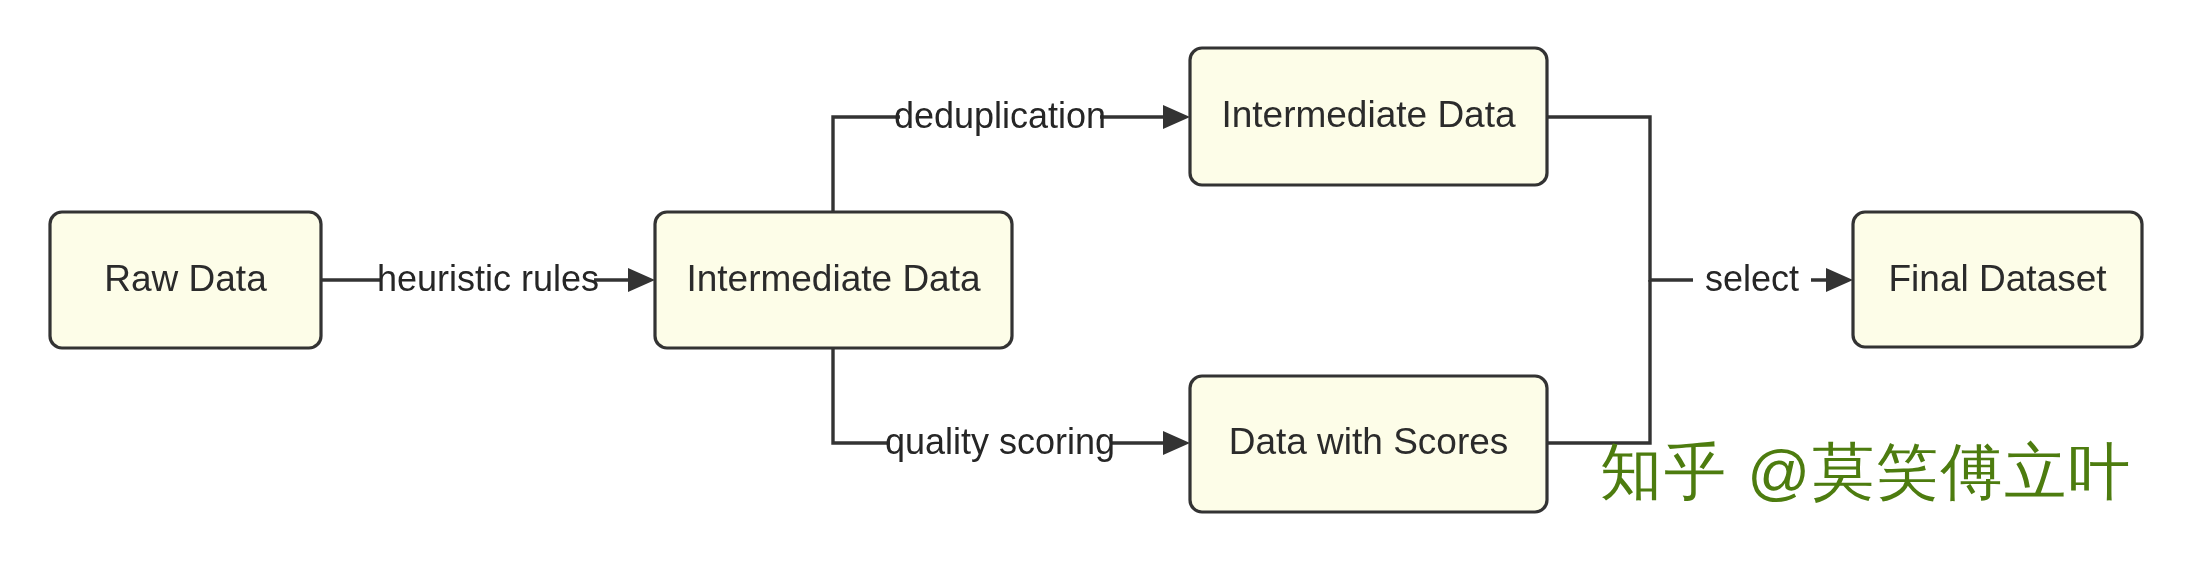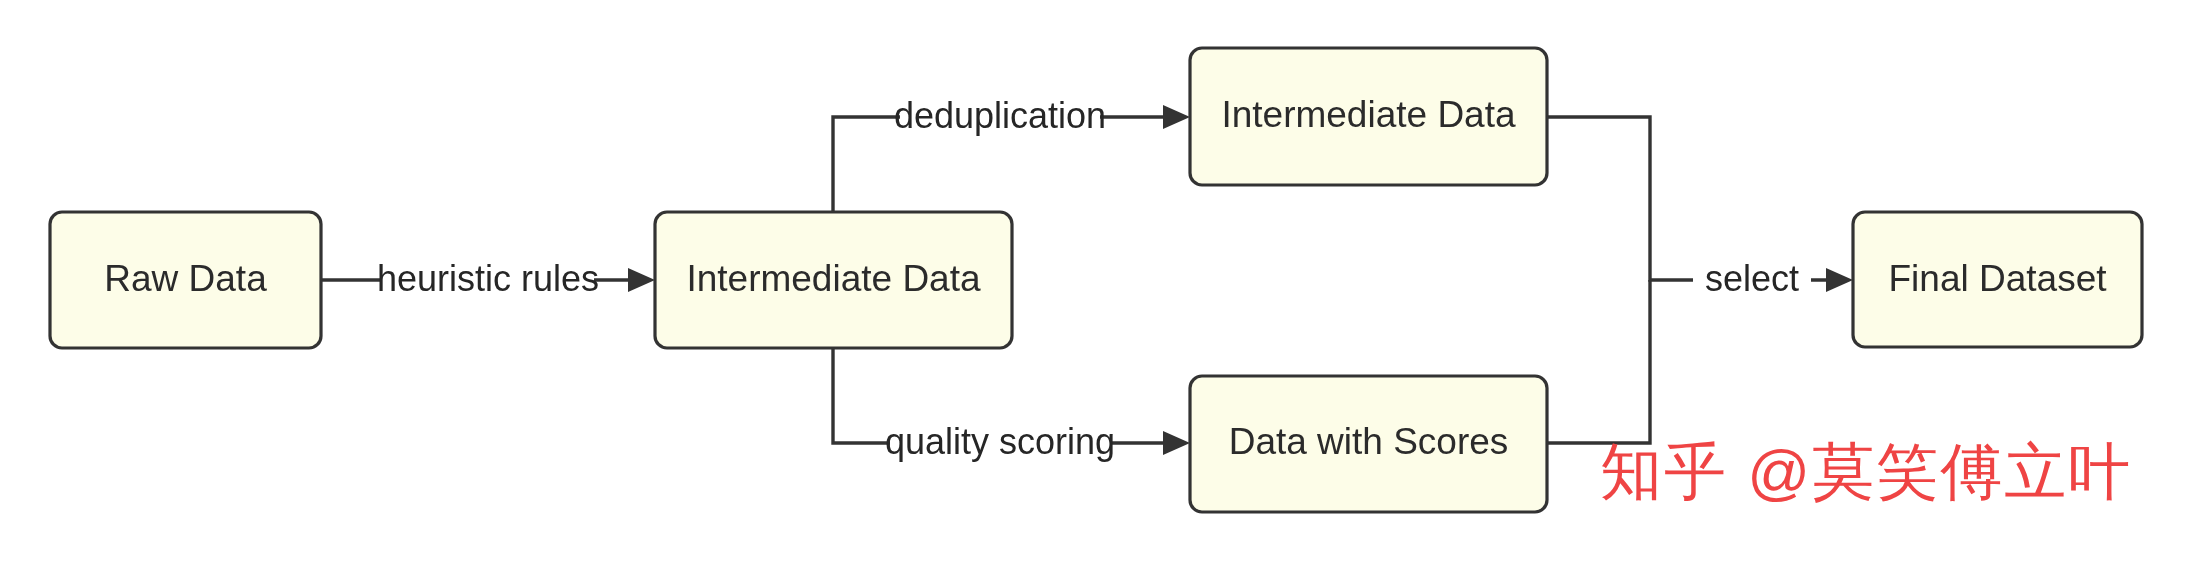--- a/index.html
+++ b/index.html
@@ -53,21 +53,21 @@
     fill: #ffffff;
   }
   .arrow-head {
     fill: #333333;
     stroke: none;
   }
   .watermark-text {
     position: absolute;
     font-family: "Liberation Sans", sans-serif;
     font-size: 62px;
-    color: #ef4444;
+    color: #4d7c0f;
     white-space: nowrap;
     letter-spacing: 2px;
     user-select: none;
   }
 </style>
 </head>
 <body>
 
 <div id="canvas">
 

